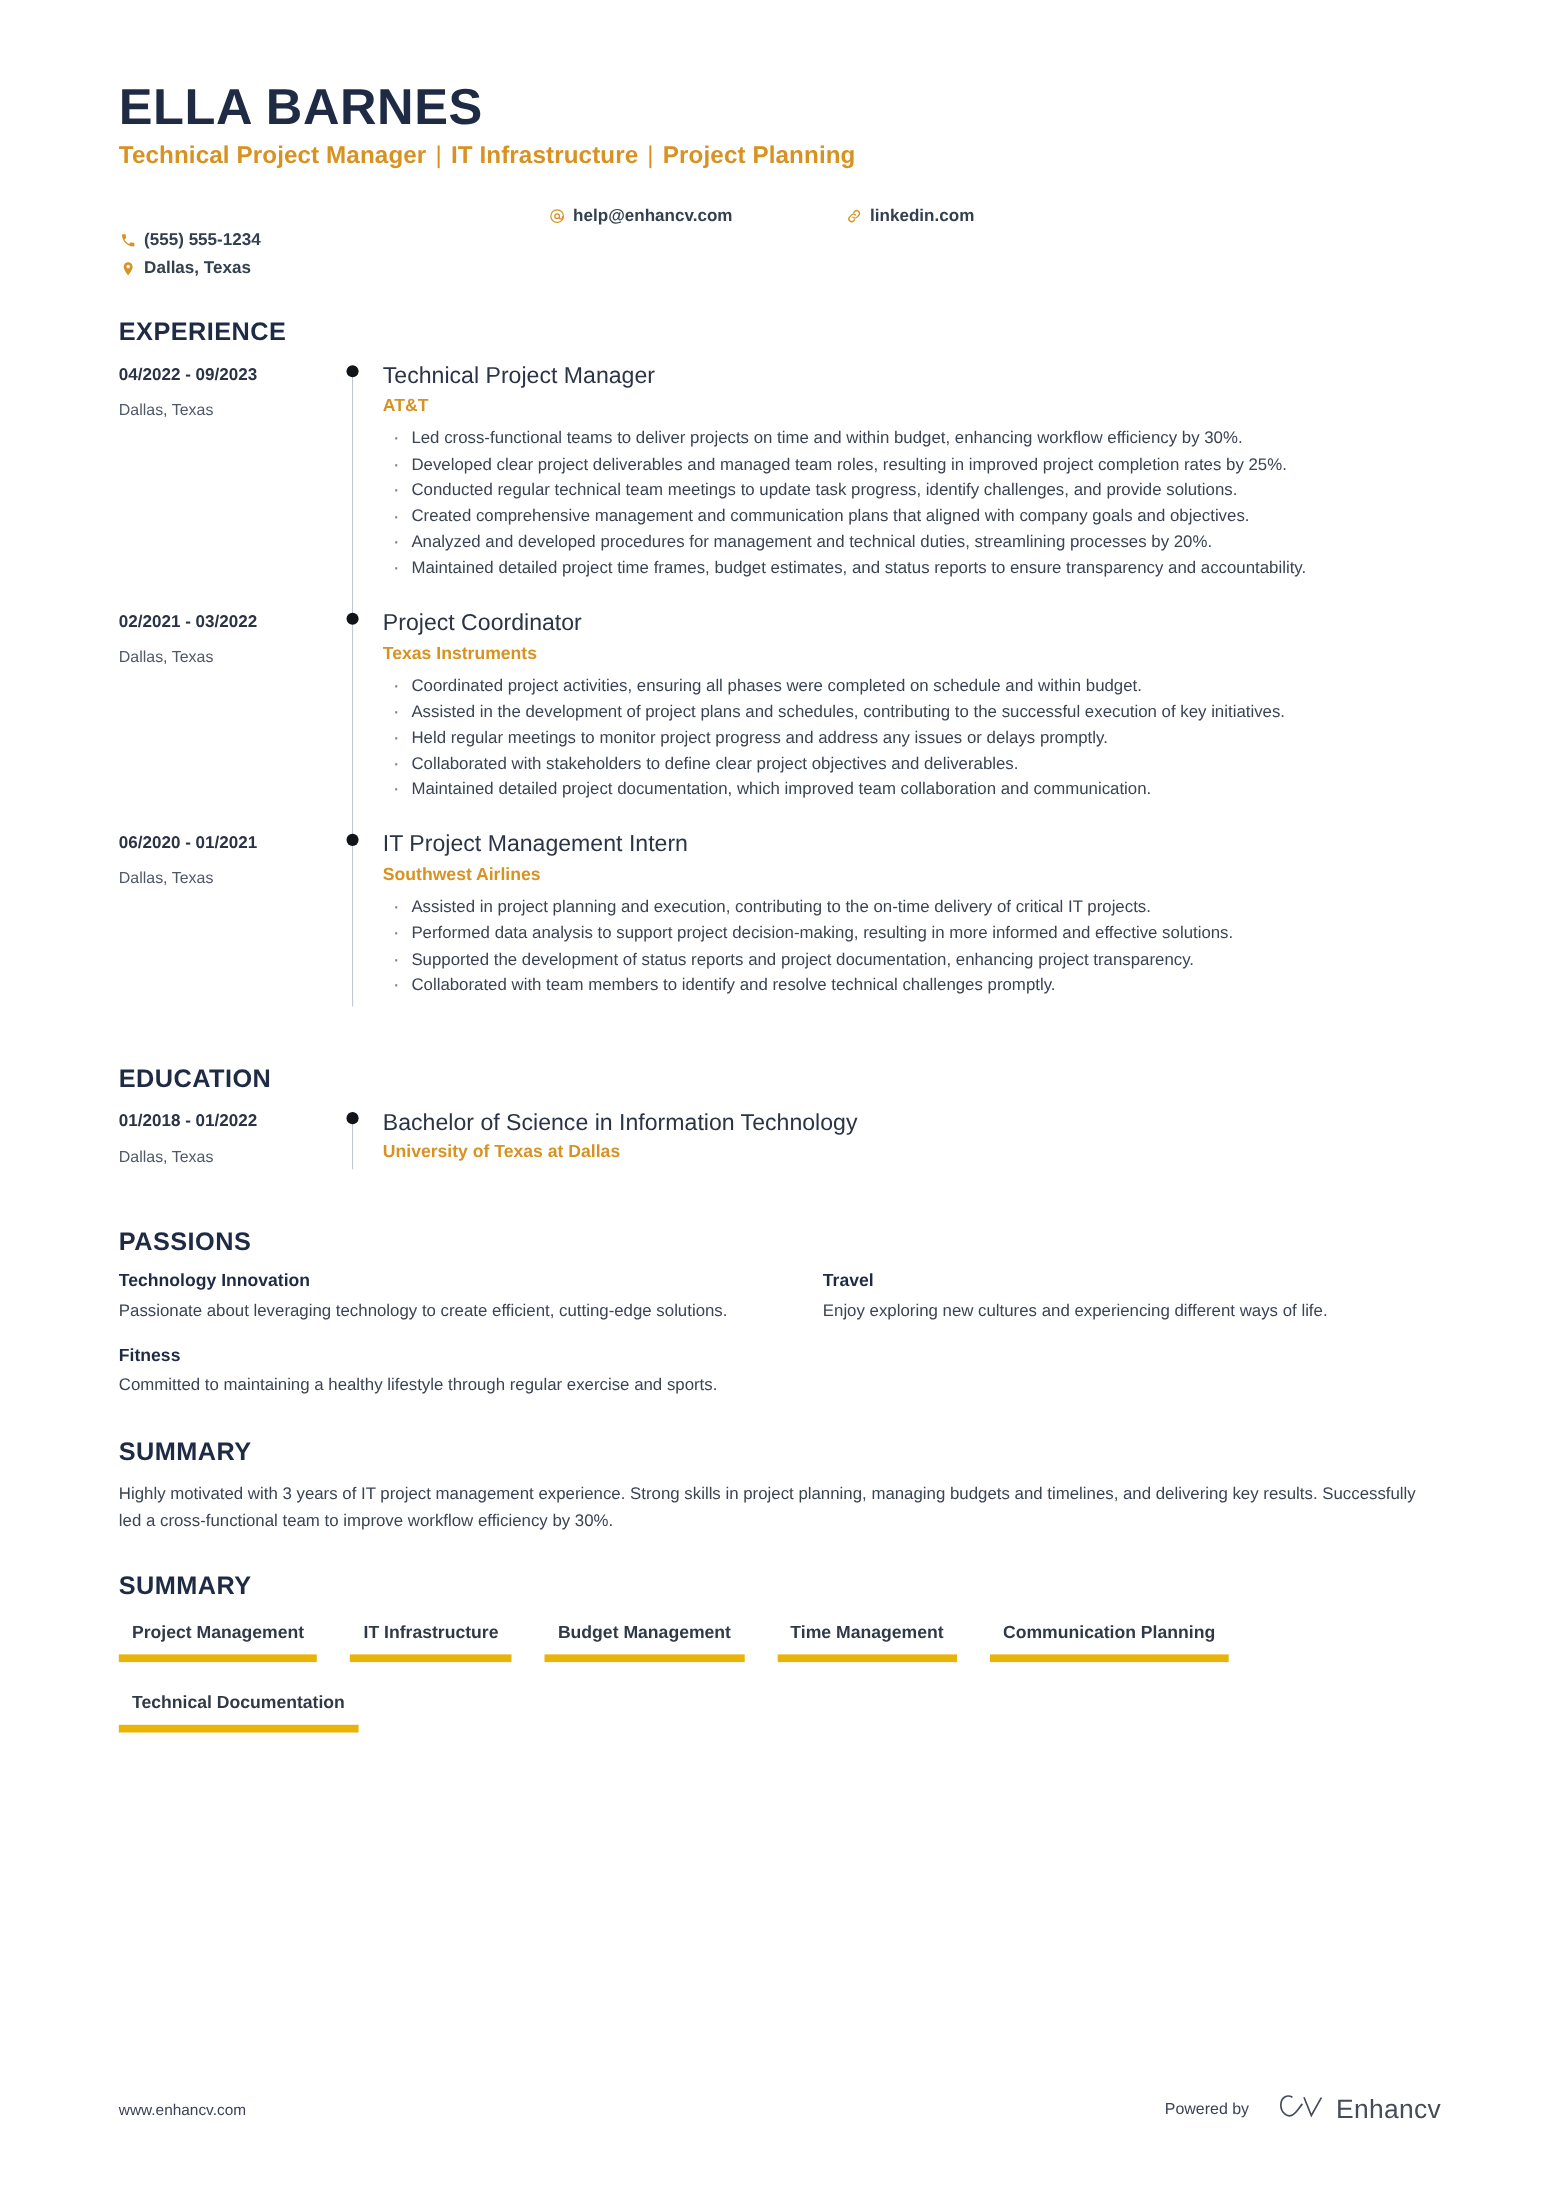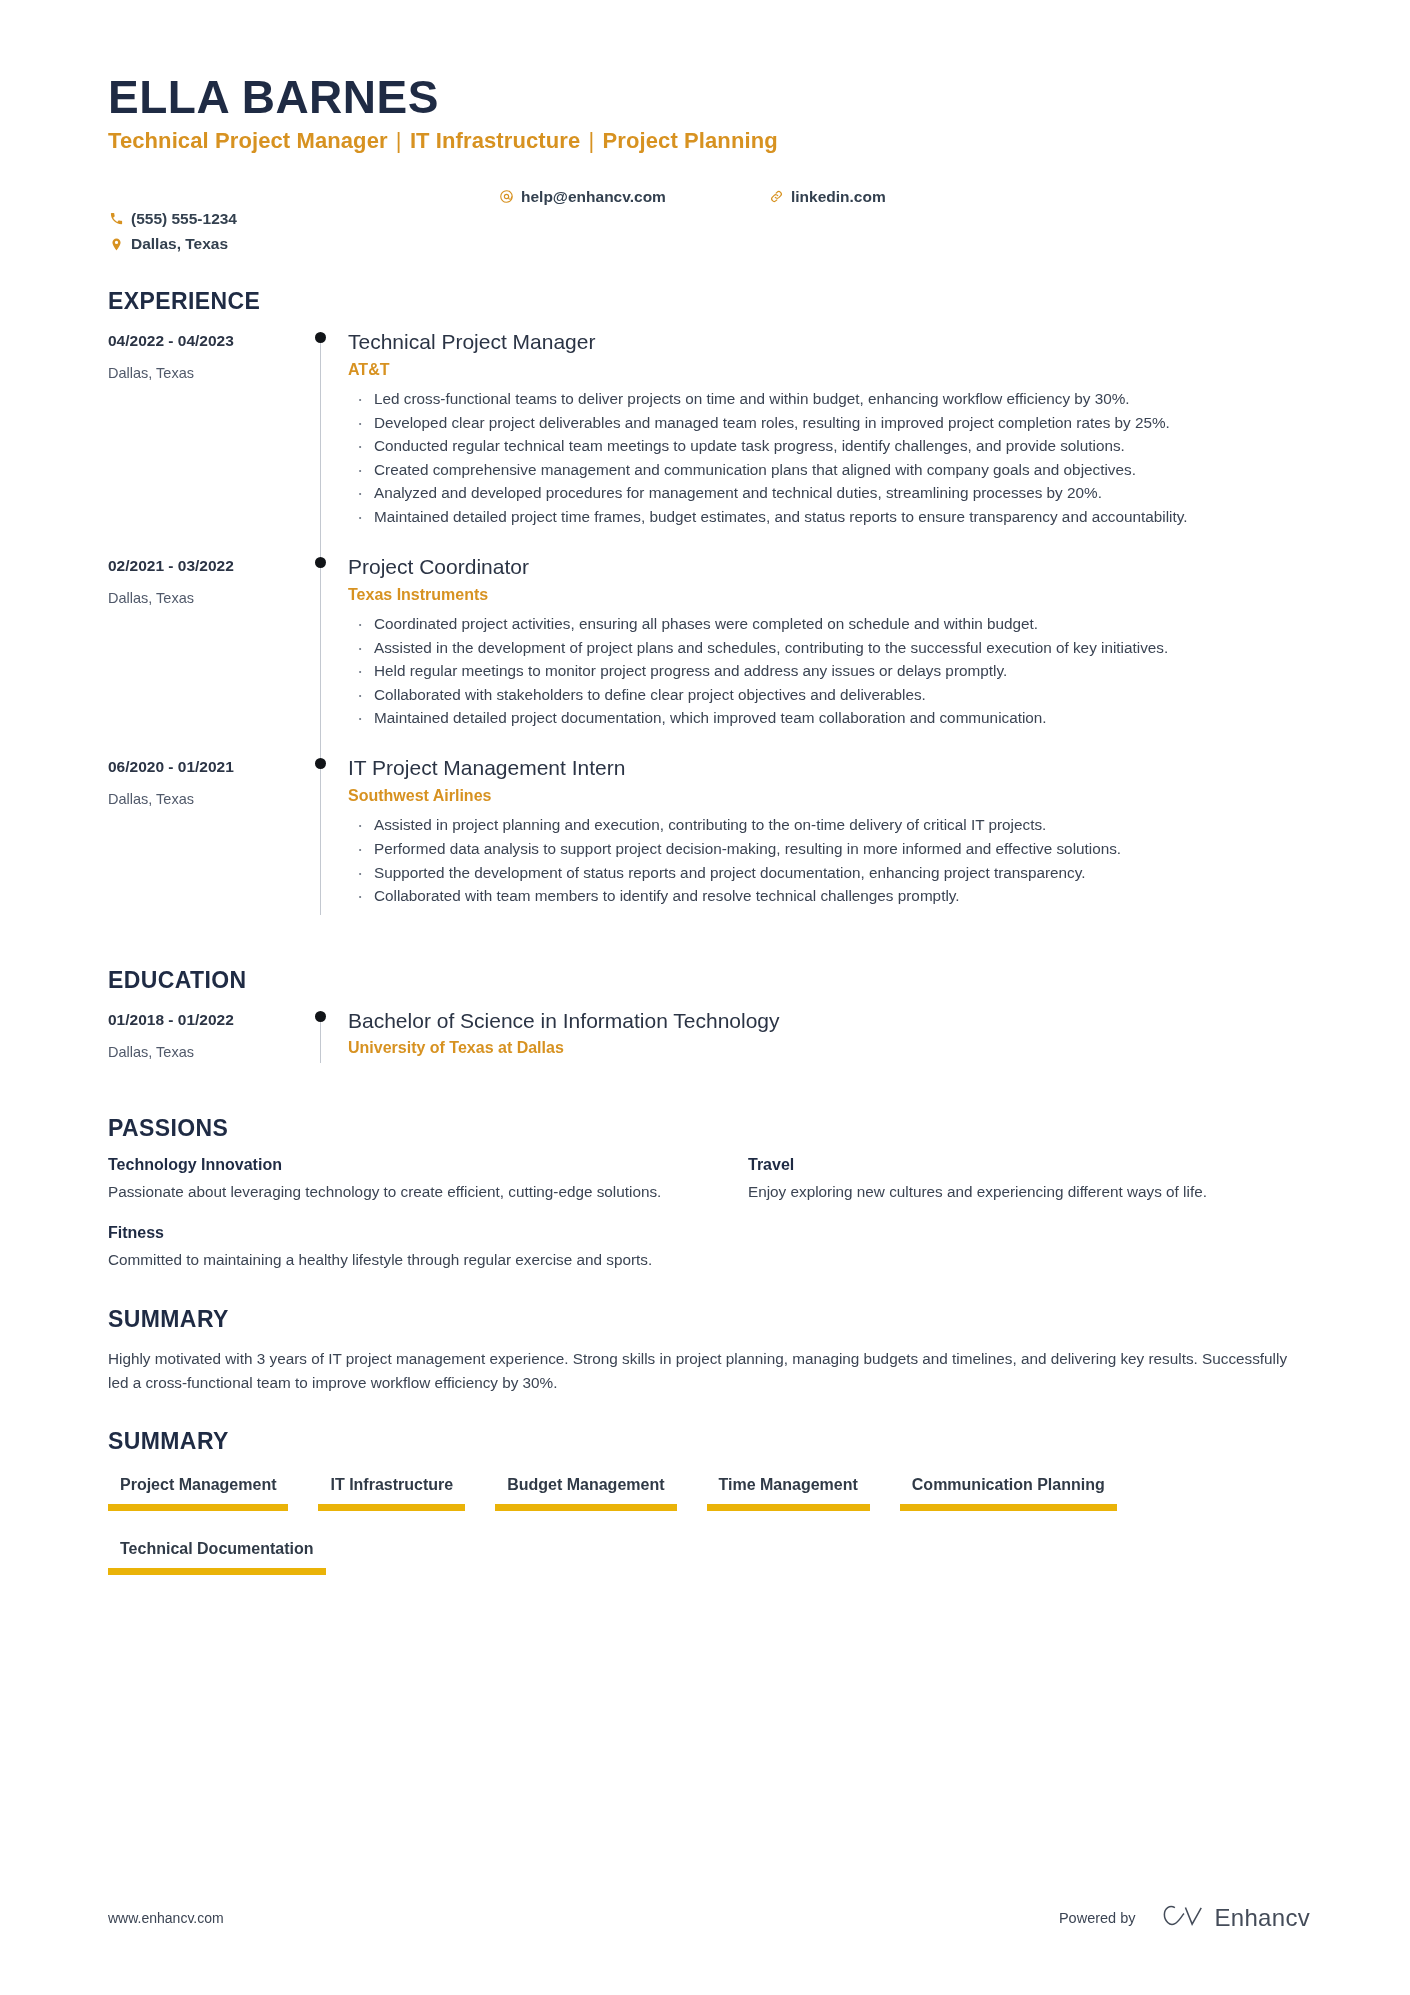--- a/index.html
+++ b/index.html
@@ -306,21 +306,21 @@
         <span>Dallas, Texas</span>
       </div>
     </div>
   </div>
 
   <div class="section">
     <div class="section-title">EXPERIENCE</div>
 
     <div class="tl-row">
       <div class="tl-left">
-        <div class="tl-date">04/2022 - 04/2023</div>
+        <div class="tl-date">04/2022 - 09/2023</div>
         <div class="tl-loc">Dallas, Texas</div>
       </div>
       <div class="tl-rail">
         <div class="line"></div>
         <div class="dot"></div>
       </div>
       <div class="tl-body">
         <div class="job-title">Technical Project Manager</div>
         <div class="job-company">AT&amp;T</div>
         <ul class="bullets">

